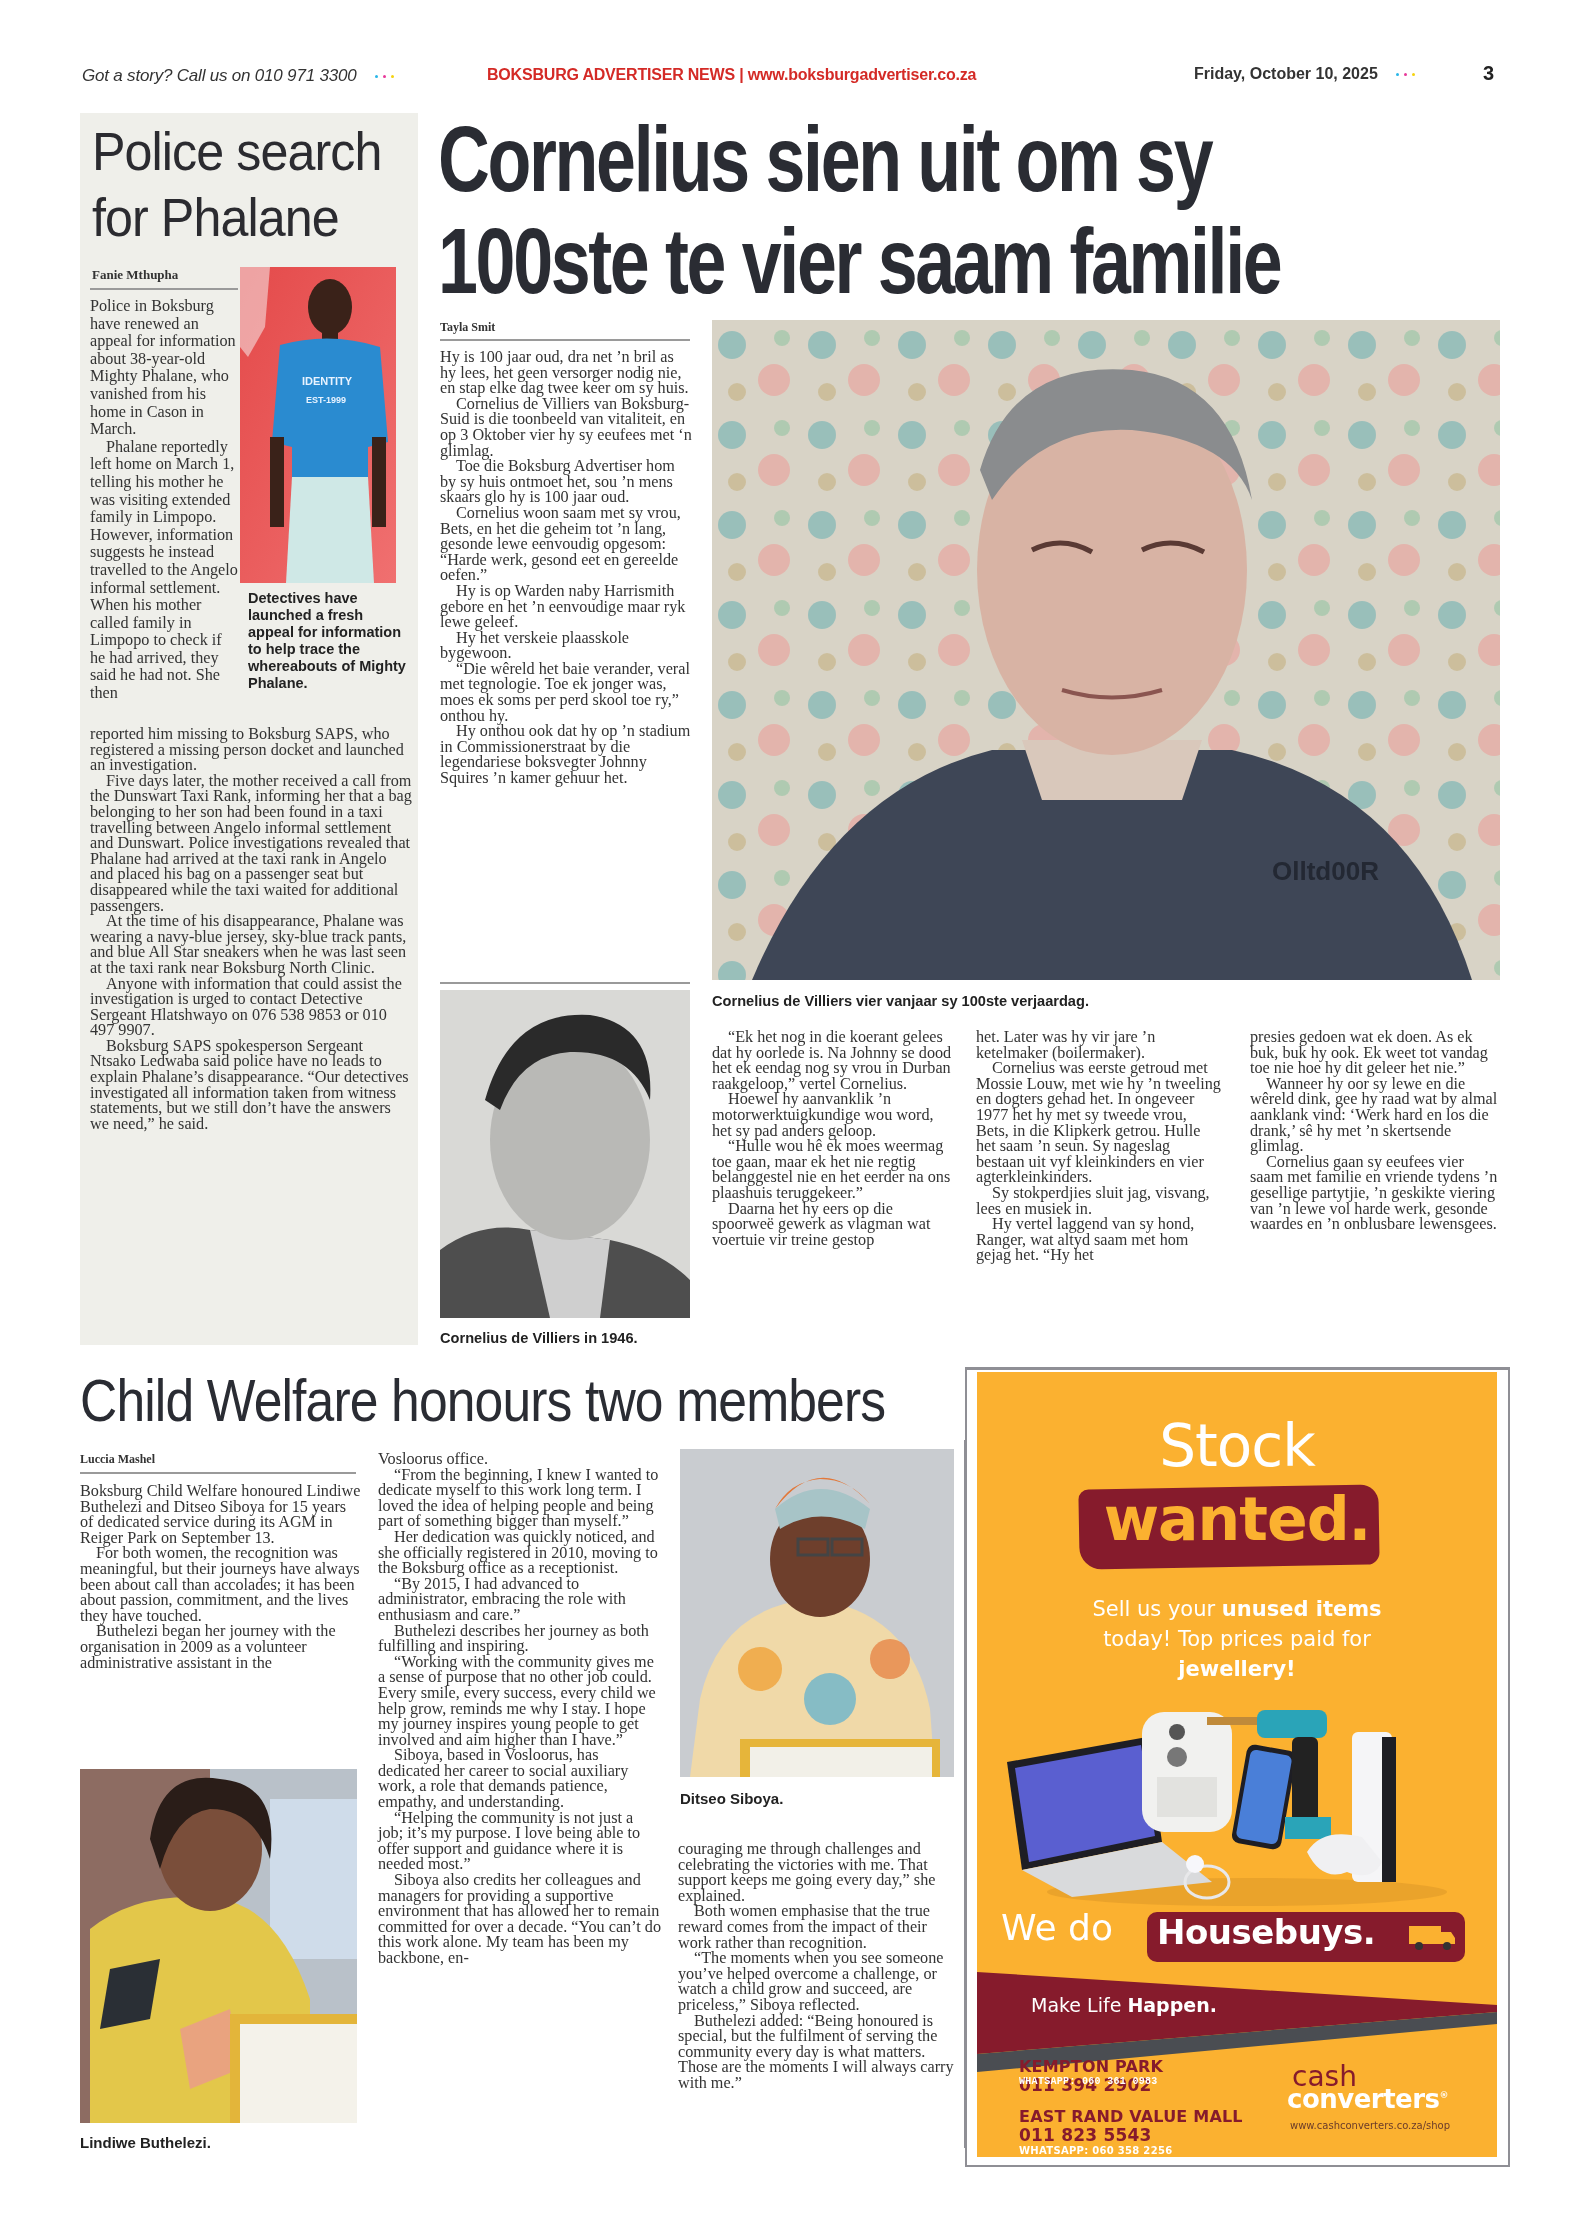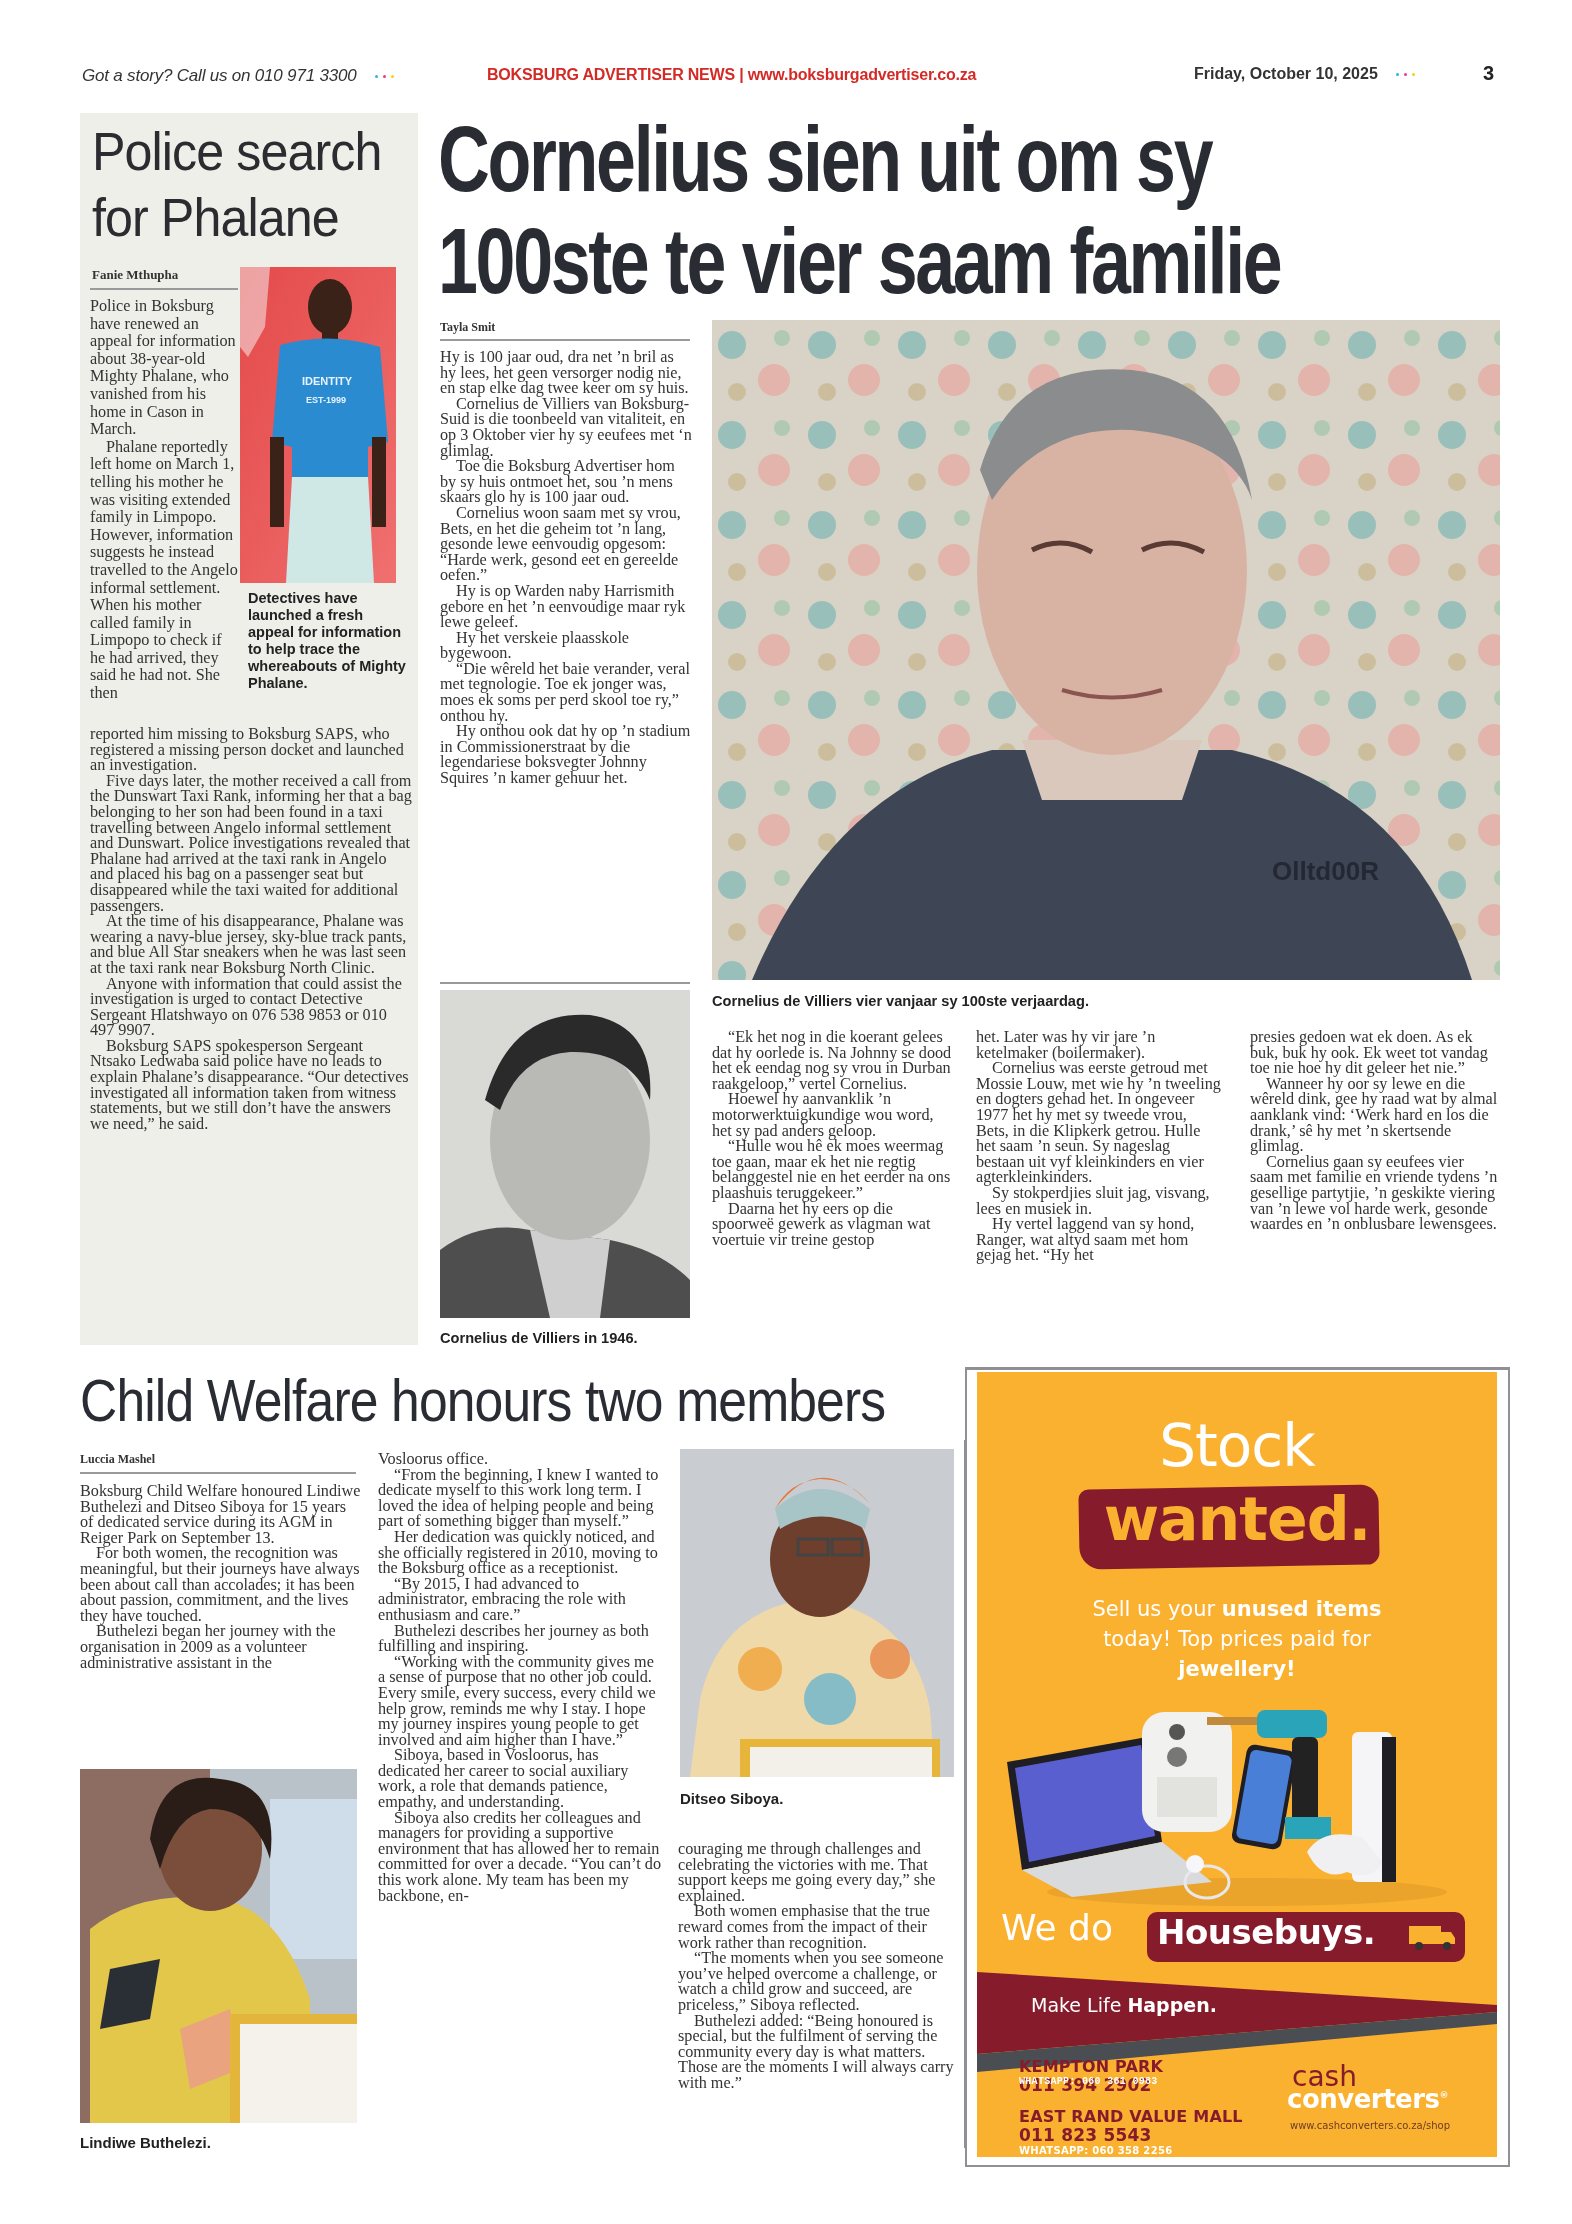--- a/index.html
+++ b/index.html
@@ -221,20 +221,21 @@
 <div class="abs caption" style="left:80px;top:2134px;width:277px;font-size:15px;">Lindiwe Buthelezi.</div>
 
 <div class="abs body-text" style="left:378px;top:1452px;width:284px;">
   <p class="first">Vosloorus office.</p>
   <p>“From the beginning, I knew I wanted to dedicate myself to this work long term. I loved the idea of helping people and being part of something bigger than myself.”</p>
   <p>Her dedication was quickly noticed, and she officially registered in 2010, moving to the Boksburg office as a receptionist.</p>
   <p>“By 2015, I had advanced to administrator, embracing the role with enthusiasm and care.”</p>
   <p>Buthelezi describes her journey as both fulfilling and inspiring.</p>
   <p>“Working with the community gives me a sense of purpose that no other job could. Every smile, every success, every child we help grow, reminds me why I stay. I hope my journey inspires young people to get involved and aim higher than I have.”</p>
   <p>Siboya, based in Vosloorus, has dedicated her career to social auxiliary work, a role that demands patience, empathy, and understanding.</p>
+  <p>“Helping the community is not just a job; it’s my purpose. I love being able to offer support and guidance where it is needed most.”</p>
   <p>Siboya also credits her colleagues and managers for providing a supportive environment that has allowed her to remain committed for over a decade. “You can’t do this work alone. My team has been my backbone, en-</p>
 </div>
 
 <div class="abs photo" style="left:680px;top:1449px;width:274px;height:328px;">
   <svg width="274" height="328" viewBox="0 0 274 328">
     <rect width="274" height="328" fill="#c9ccd0"></rect>
     <path d="M10 328 L20 250 Q40 160 130 150 Q230 160 250 260 L255 328Z" fill="#f0d9a8"></path>
     <circle cx="80" cy="220" r="22" fill="#f0a33a" opacity="0.8"></circle>
     <circle cx="150" cy="250" r="26" fill="#3fa8d8" opacity="0.6"></circle>
     <circle cx="210" cy="210" r="20" fill="#e57b3a" opacity="0.7"></circle>

